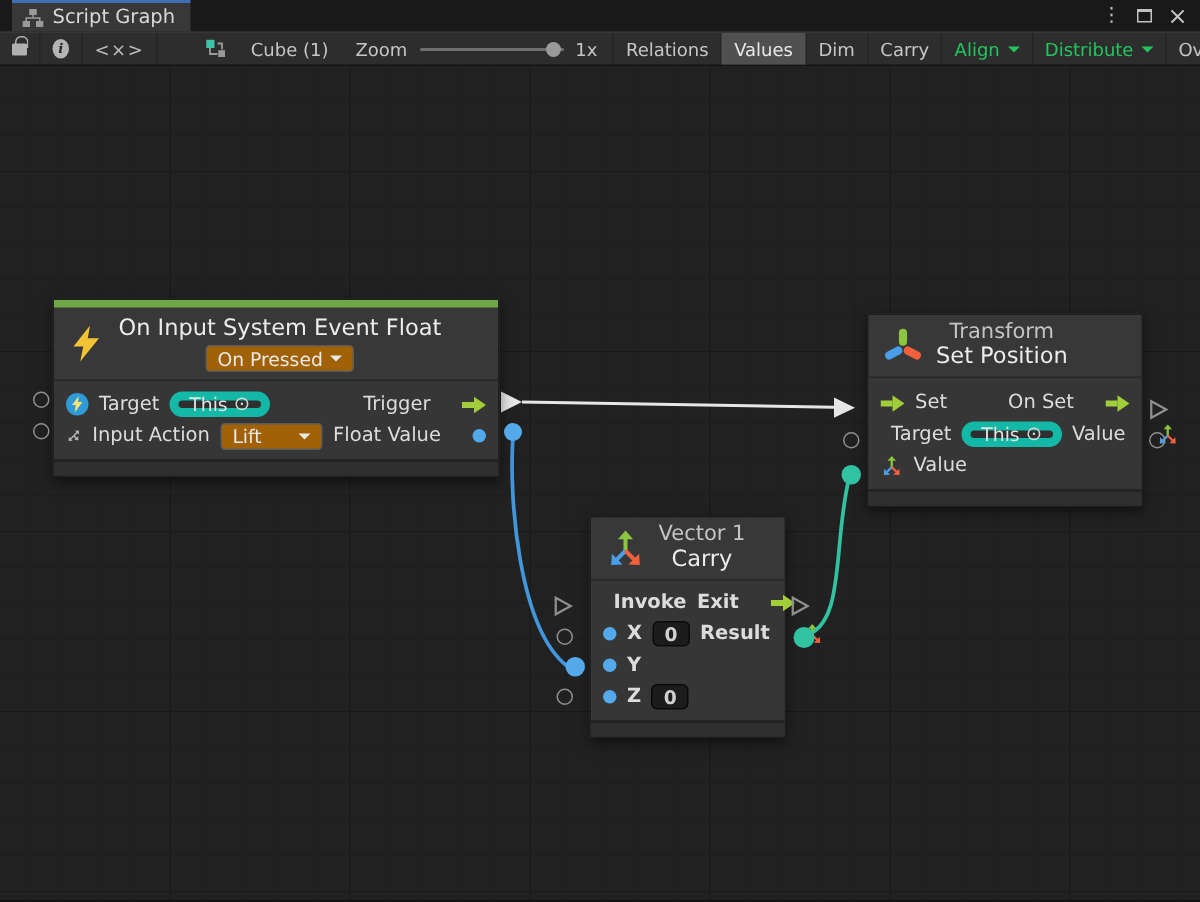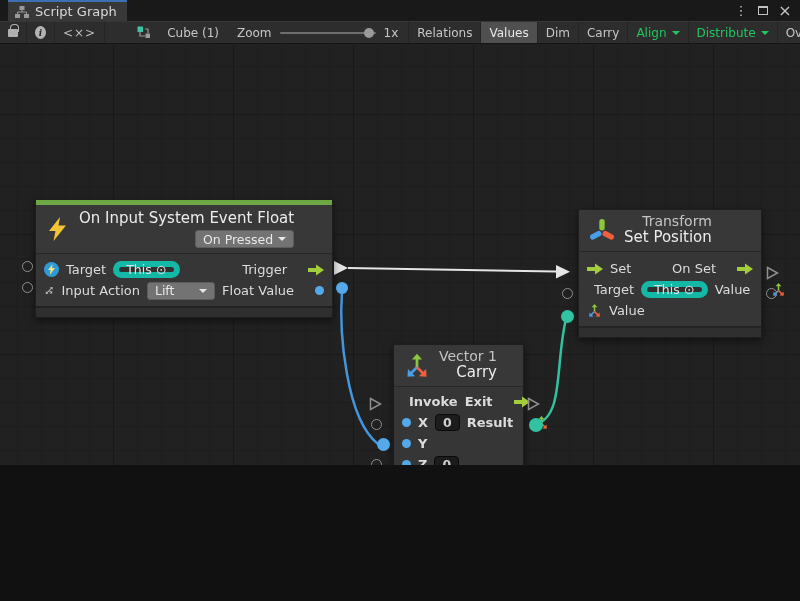--- a/index.html
+++ b/index.html
@@ -1,18 +1,18 @@
 <!DOCTYPE html>
 <html><head>
 <meta charset="utf-8">
 <style>
   * { margin:0; padding:0; box-sizing:border-box; }
   html,body { background:#111; }
   .screen {
-    position:relative; width:800px; height:465px; overflow:hidden;
+    position:relative; width:800px; height:600px; overflow:hidden;
     font-family:"DejaVu Sans","Liberation Sans",sans-serif;
     color:#d4d4d4; background:#212121; user-select:none;
   }
   
   .tabbar { position:absolute; top:0; left:0; right:0; height:21px; background:#191919; z-index:30; display:flex; }
   .tab {
     margin-left:8px; height:21px; padding:0 10px 0 7px; background:#383838;
     border-top:2px solid #3e6fb5; display:flex; align-items:center; gap:6px;
     font-size:13px; color:#d8d8d8;
   }
@@ -52,35 +52,35 @@
     z-index:1;
   }
   .wires { position:absolute; top:0; left:0; width:800px; height:601px; z-index:5; pointer-events:none; }
   
   .node {
     position:absolute; background:#383838; border:1px solid #1e1e1e; z-index:10;
     box-shadow:0 3px 8px rgba(0,0,0,.5);
   }
   .event-bar { height:5px; background:#6da844; }
   .node-header { display:flex; align-items:center; gap:9px; padding:5px 10px; }
-  .node-header .hcol { display:flex; flex-direction:column; align-items:flex-end; }
+  .node-header .hcol { display:flex; flex-direction:column; align-items:center; }
   .node-title { font-size:15px; color:#ececec; line-height:17px; white-space:nowrap; }
   .node-cat { font-size:14px; color:#c4c4c4; line-height:13px; white-space:nowrap; }
   .node-sub { font-size:15px; color:#ececec; line-height:18px; white-space:nowrap; }
   .node-body { border-top:1px solid #272727; background:#363636; padding-bottom:5px; }
   .node-footer { height:11px; background:#2f2f2f; border-top:2px solid #232323; }
   .row { display:flex; align-items:center; height:21px; padding:0 8px; gap:7px; font-size:13px; color:#dcdcdc; white-space:nowrap; }
   .row .right { margin-left:auto; display:flex; align-items:center; gap:21px; }
   .pill {
     display:inline-flex; align-items:center; gap:4px; border:6px solid #14b8a6; border-radius:9px;
     padding:0 7px; height:17px; font-size:12.5px; color:#e2e2e2; background:rgba(0,0,0,.12);
   }
   .pill .picker { font-size:13px; color:#d8d8d8; }
   .dropdown {
-    display:inline-flex; align-items:center; background:#737373; border:1px solid #5c5c5c;
+    display:inline-flex; align-items:center; background:#a16207; border:1px solid #5c5c5c;
     border-radius:3px; height:18px; padding:0 7px; font-size:12.5px; color:#e8e8e8;
   }
   .dropdown.wide { width:96px; justify-content:space-between; }
   .valuebox {
     display:inline-flex; align-items:center; background:#1c1c1c; border:1px solid #0a0a0a;
     border-radius:4px; height:17px; padding:0 7px; font-size:12.5px; color:#d0d0d0;
   }
   .bluedot { width:9px; height:9px; border-radius:50%; background:#54a9eb; flex:none; }
   .targeticon { width:15px; height:15px; border-radius:50%; background:#2e9bd6; display:flex; align-items:center; justify-content:center; flex:none; }
   

